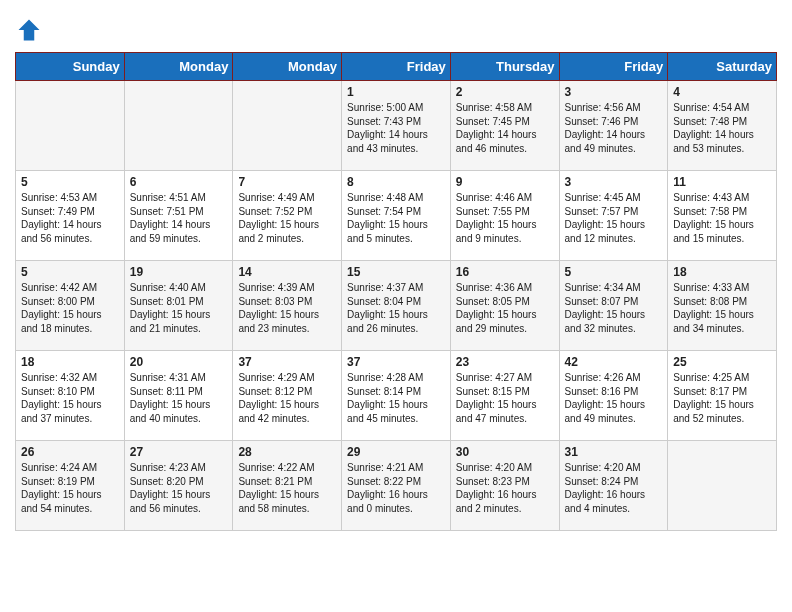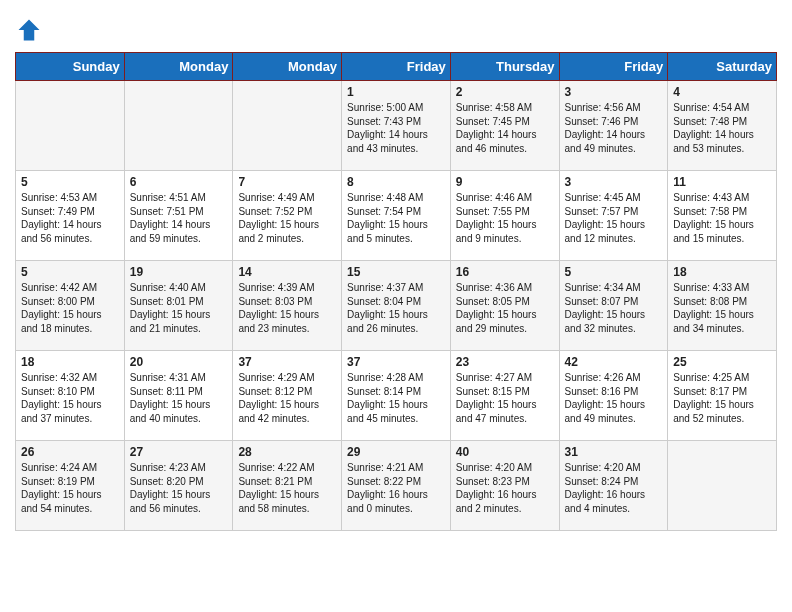--- a/index.html
+++ b/index.html
@@ -238,21 +238,21 @@
         </td>
         <td>
           <span class="day-number">28</span>
           <div class="day-info">Sunrise: 4:22 AM<br>Sunset: 8:21 PM<br>Daylight: 15 hours<br>and 58 minutes.</div>
         </td>
         <td>
           <span class="day-number">29</span>
           <div class="day-info">Sunrise: 4:21 AM<br>Sunset: 8:22 PM<br>Daylight: 16 hours<br>and 0 minutes.</div>
         </td>
         <td>
-          <span class="day-number">40</span>
+          <span class="day-number">30</span>
           <div class="day-info">Sunrise: 4:20 AM<br>Sunset: 8:23 PM<br>Daylight: 16 hours<br>and 2 minutes.</div>
         </td>
         <td>
           <span class="day-number">31</span>
           <div class="day-info">Sunrise: 4:20 AM<br>Sunset: 8:24 PM<br>Daylight: 16 hours<br>and 4 minutes.</div>
         </td>
         <td class="empty-cell"></td>
       </tr>
     </tbody>
 </table>

